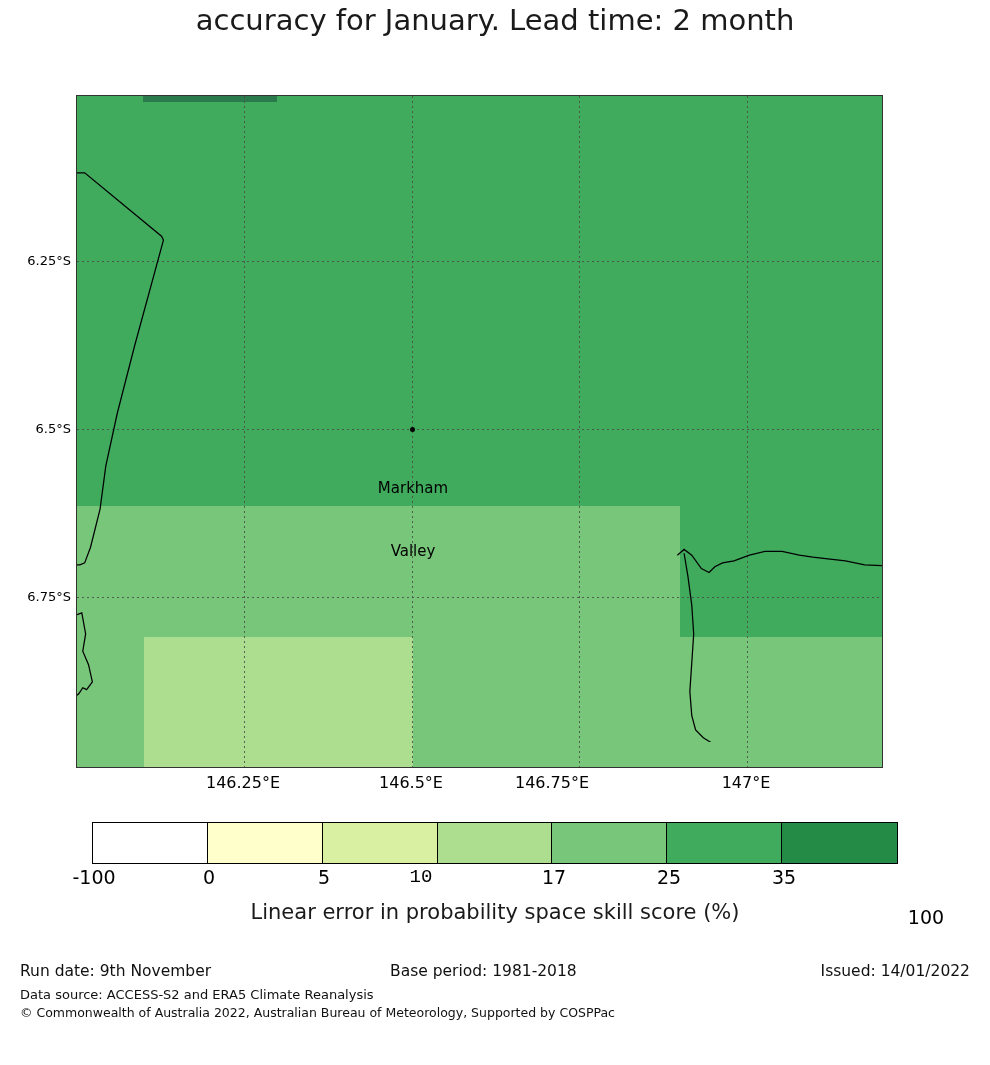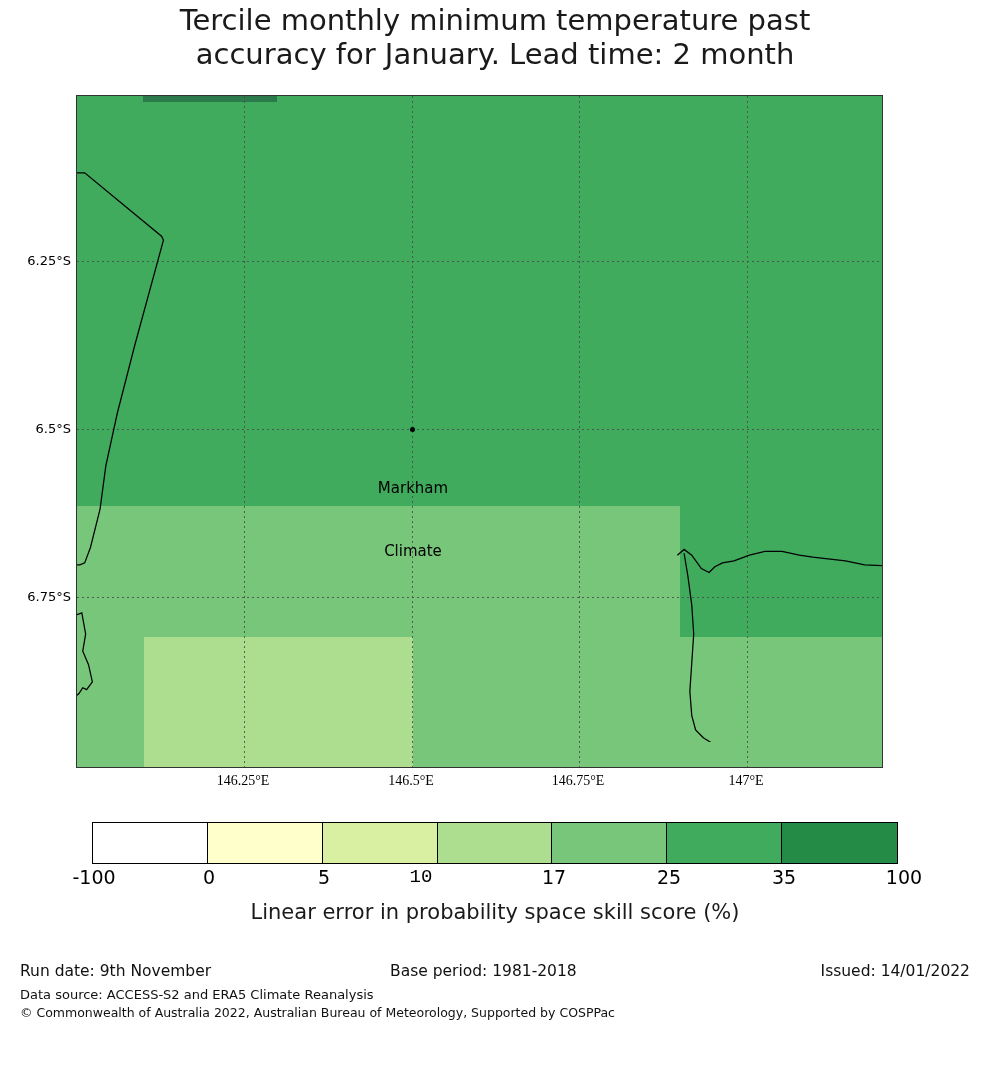--- a/index.html
+++ b/index.html
@@ -108,25 +108,24 @@
   .xtick-box {
     position: absolute;
     left: 76px;
     top: 770px;
     width: 838px;
     height: 24px;
   }
   .xtick {
     position: absolute;
     top: 3px;
-    font-size: 14px;
+    font-size: 16px;
     color: #000;
     transform: translateX(-50%);
     white-space: nowrap;
-    font-family: Liberation Serif, serif;
   }
 
   
   .cbar-wrap {
     position: absolute;
     left: 92px;
     top: 822px;
     width: 806px;
     height: 42px;
     border: 1px solid #000;
@@ -207,21 +206,20 @@
     left: 20px;
     top: 1005px;
     font-size: 12.5px;
     color: #111;
   }
 </style>
 </head>
 <body>
 
 <div class="title">
-  <div>Tercile monthly minimum temperature past</div>
   <div>accuracy for January. Lead time: 2 month</div>
 </div>
 
 <div class="map-wrap">
   <div class="map-canvas">
 
     <div class="cell" style="left:0px; top:0px; width:838px; height:410px; background:#41ab5d;"></div>
     <div class="cell" style="left:0px; top:410px; width:603px; height:141px; background:#78c679;"></div>
     <div class="cell" style="left:603px; top:410px; width:235px; height:131px; background:#41ab5d;"></div>
     <div class="cell" style="left:0px; top:541px; width:67px; height:132px; background:#78c679;"></div>
@@ -242,35 +240,35 @@
       <path d="M0,80 L8,80 L88,146 L90,150 L60,260 L42,330 L30,385 L24,430 L14,470 L8,486 L3,488 L0,488" fill="none" stroke="#000000" stroke-width="1.3"></path>
       <path d="M0,540 L5,538 L9,560 L6,578 L12,592 L16,610 L10,618 L6,616 L2,622 L0,624" fill="none" stroke="#000000" stroke-width="1.3"></path>
       <path d="M625,478 L632,472 L640,478 L650,492 L658,496 L664,490 L672,486 L684,484 L700,478
                L716,474 L734,474 L752,478 L766,480 L784,482 L800,484 L820,488 L838,489" fill="none" stroke="#000000" stroke-width="1.3"></path>
       <path d="M632,476 L636,500 L640,530 L642,560 L640,590 L638,620 L640,645 L644,660 L652,668 L660,673" fill="none" stroke="#000000" stroke-width="1.3"></path>
     </svg>
 
     <div class="city-dot" style="left:333px; top:331px;"></div>
     <div class="city-label" style="left:236px; top:340px; width:200px;">
       <div>Markham</div>
-      <div>Climate</div>
+      <div>Valley</div>
     </div>
   </div>
 </div>
 
 <div class="ytick-box">
   <div class="ytick" style="top:158px;">6.25°S</div>
   <div class="ytick" style="top:326px;">6.5°S</div>
   <div class="ytick" style="top:494px;">6.75°S</div>
 </div>
 
 <div class="xtick-box">
   <div class="xtick" style="left:167px;">146.25°E</div>
   <div class="xtick" style="left:335px;">146.5°E</div>
-  <div class="xtick" style="left:502px;">146.75°E</div>
+  <div class="xtick" style="left:476px;">146.75°E</div>
   <div class="xtick" style="left:670px;">147°E</div>
 </div>
 
 <div class="cbar-wrap">
   <div class="cbar-seg" style="width:115.1px; background:#ffffff;"></div>
   <div class="cbar-seg" style="width:115.1px; background:#ffffcc;"></div>
   <div class="cbar-seg" style="width:115.1px; background:#d9f0a3;"></div>
   <div class="cbar-seg" style="width:115.1px; background:#addd8e;"></div>
   <div class="cbar-seg" style="width:115.1px; background:#78c679;"></div>
   <div class="cbar-seg" style="width:115.1px; background:#41ab5d;"></div>
@@ -278,21 +276,21 @@
 </div>
 
 <div class="cbar-ticks">
   <div class="cbar-tick" style="left:94px;">-100</div>
   <div class="cbar-tick" style="left:209px;">0</div>
   <div class="cbar-tick" style="left:324px;">5</div>
   <div class="cbar-tick" style="left:421px;font-family:Liberation Mono, monospace;">10</div>
   <div class="cbar-tick" style="left:554px;">17</div>
   <div class="cbar-tick" style="left:669px;">25</div>
   <div class="cbar-tick" style="left:784px;">35</div>
-  <div class="cbar-tick" style="left:904px;">100</div>
+  <div class="cbar-tick" style="left:926px;margin-top:40px;">100</div>
 </div>
 
 <div class="cbar-label">Linear error in probability space skill score (%)</div>
 
 <div class="footer-row">
   <div class="footer-run">Run date: 9th November</div>
   <div class="footer-base">Base period: 1981-2018</div>
   <div class="footer-issued">Issued: 14/01/2022</div>
 </div>
 <div class="footer-source">Data source: ACCESS-S2 and ERA5 Climate Reanalysis</div>

